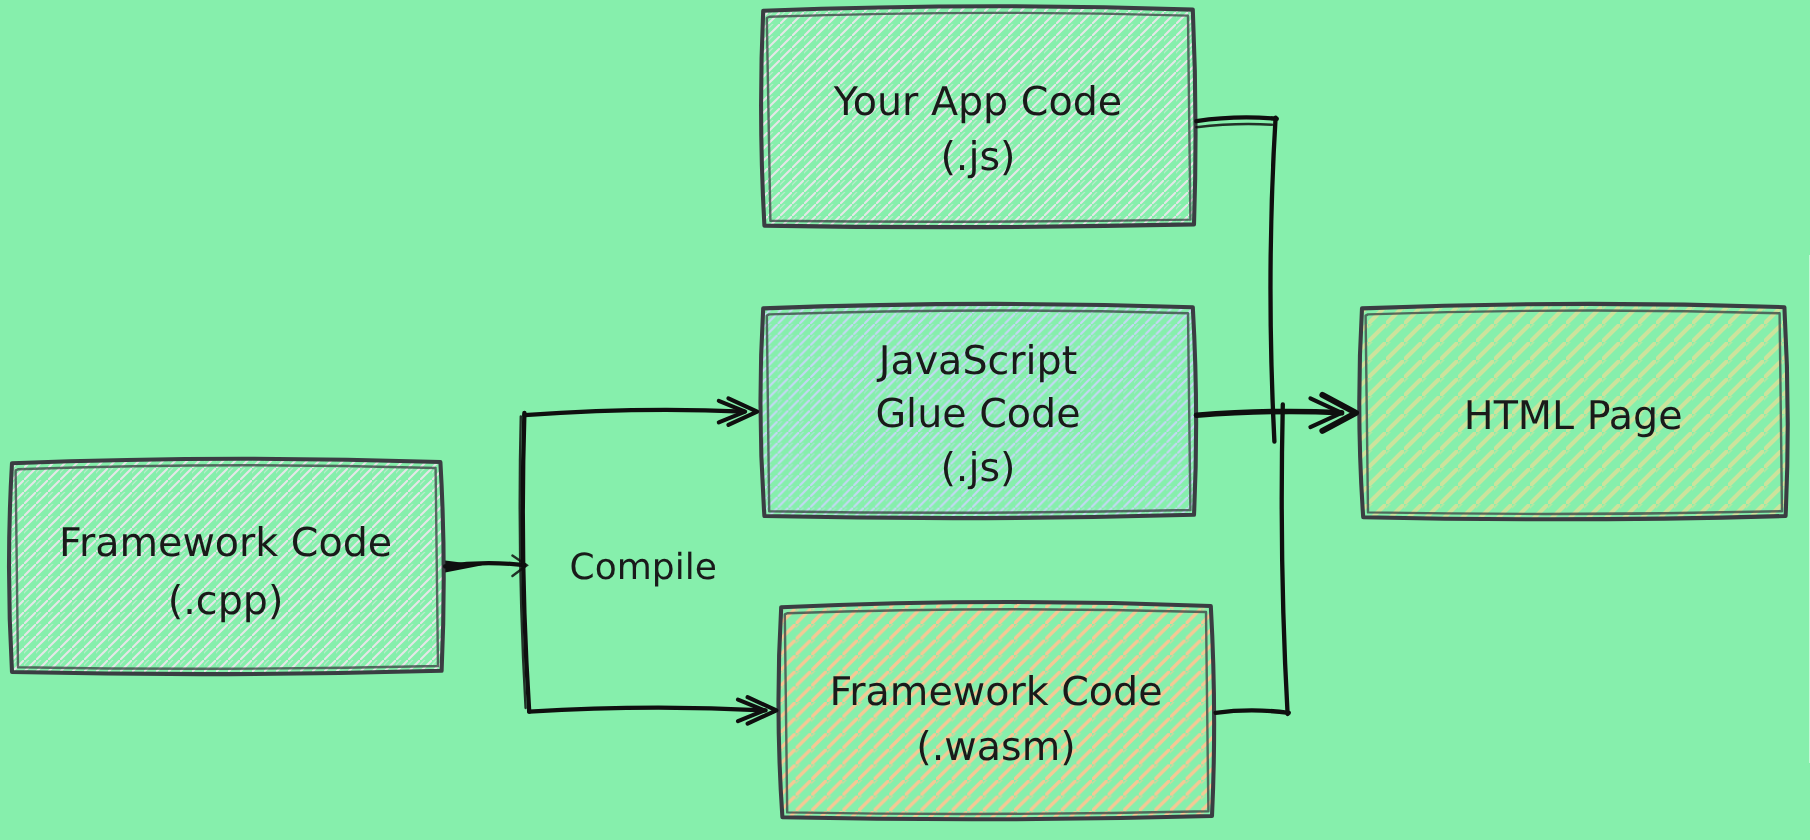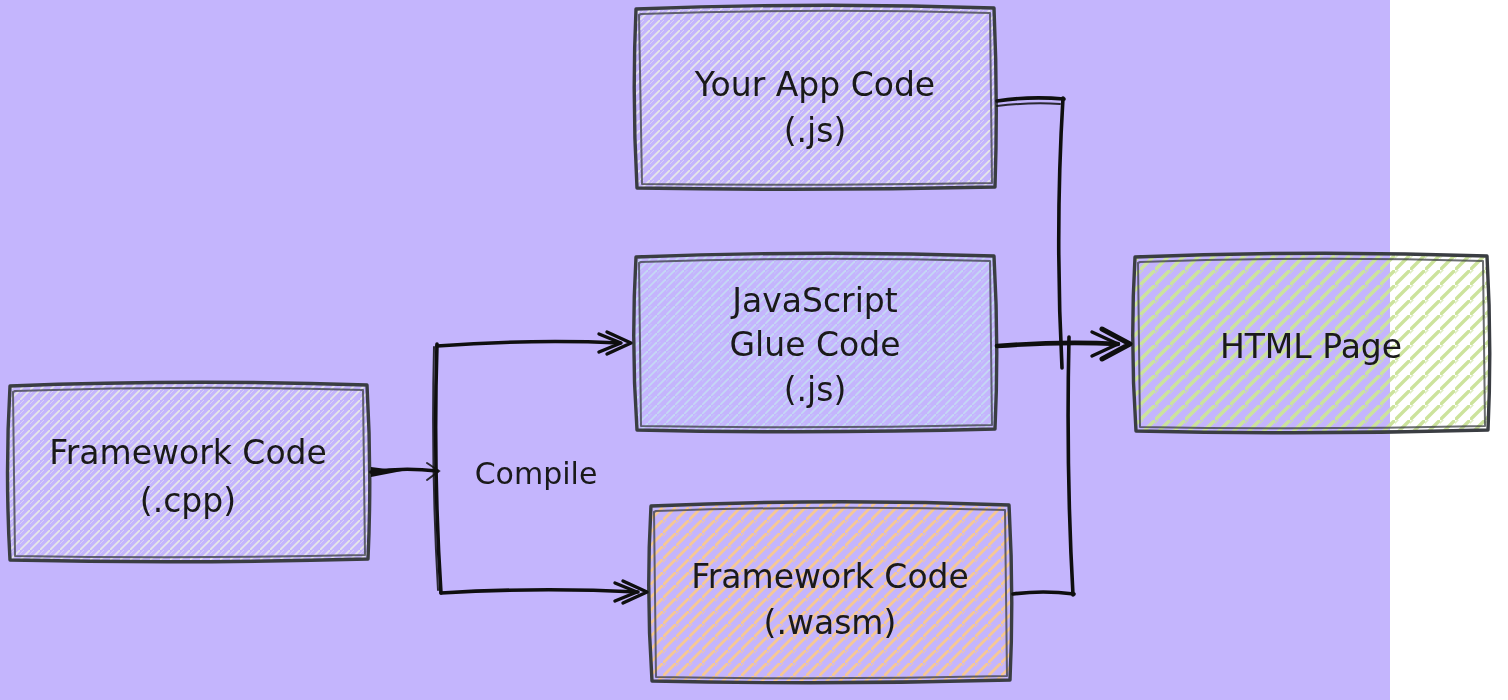--- a/index.html
+++ b/index.html
@@ -6,23 +6,23 @@
     margin: 0;
     padding: 0;
     background: #ffffff;
     width: 1508px;
     height: 700px;
     overflow: hidden;
     font-family: "DejaVu Sans", "Liberation Sans", sans-serif;
   }
   .stage {
     position: relative;
-    width: 1390px;
+    width: 1508px;
     height: 700px;
-    background: #c4b5fd;
+    background: #86efac;
   }
   svg { display: block; }
   .box-border {
     fill: none;
     stroke-width: 3.4px;
     stroke-linecap: round;
     stroke-linejoin: round;
   }
   .box-border2 {
     fill: none;

